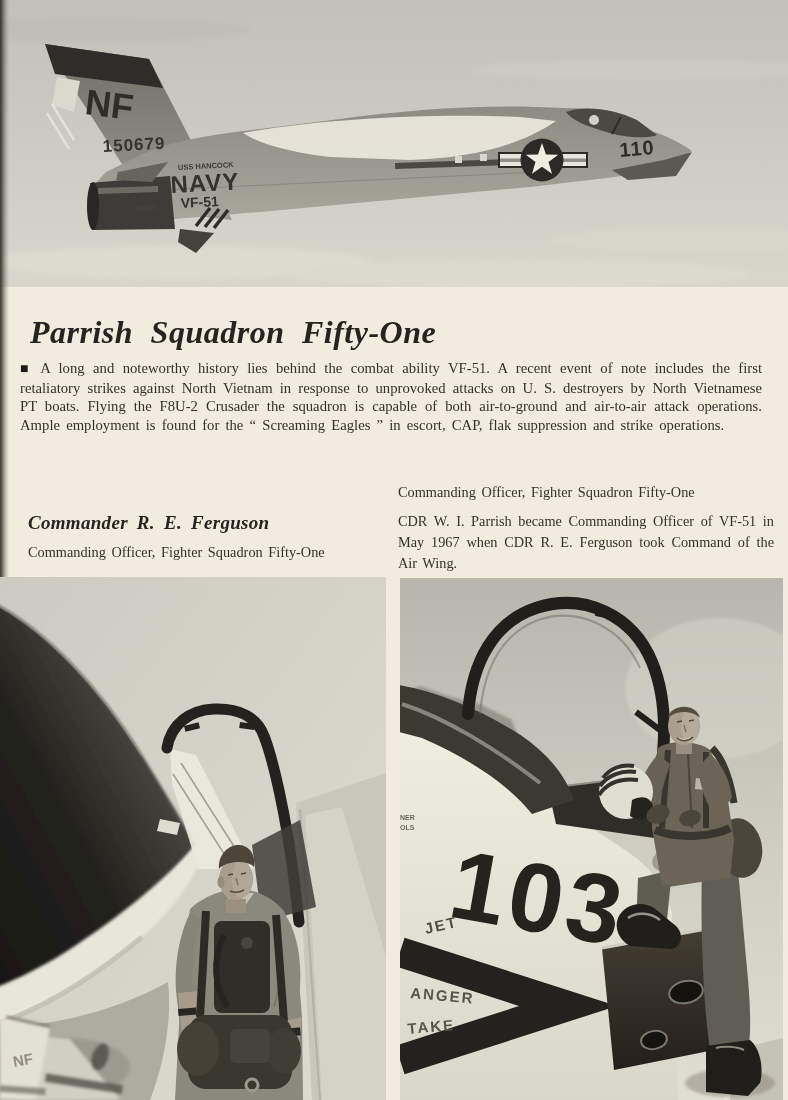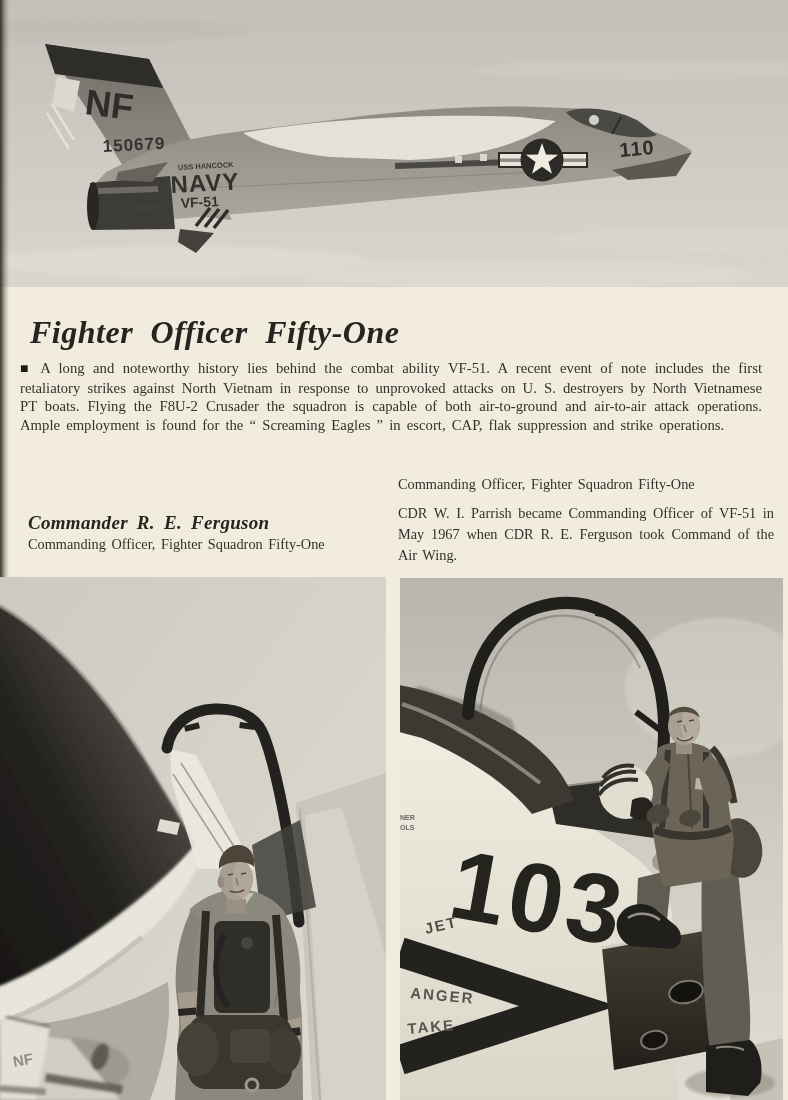--- a/index.html
+++ b/index.html
@@ -15,21 +15,21 @@
   .svg-mark{font-family:"Liberation Sans",sans-serif;font-weight:700;}
   .title{position:absolute;left:30px;top:314px;font-size:32px;font-weight:700;font-style:italic;
     color:#262420;letter-spacing:.5px;word-spacing:9px;}
   .intro{position:absolute;left:20px;top:359px;width:742px;font-size:14.7px;line-height:18.6px;
     color:#33312c;text-align:justify;word-spacing:2.5px;}
   .lead-sq{font-size:14px;color:#1c1b18;letter-spacing:2px;}
   .col{position:absolute;color:#33312c;}
   #col-left{left:28px;top:512px;width:364px;}
   #col-right{left:398px;top:474px;width:376px;}
   .off-name{font-size:19px;font-weight:700;font-style:italic;color:#262420;letter-spacing:.3px;word-spacing:4px;}
-  .off-role{font-size:14.3px;margin-top:2px;word-spacing:2px;}
+  .off-role{font-size:14.3px;margin-top:10px;word-spacing:2px;}
   .off-bio{font-size:14.3px;margin-top:10px;line-height:21px;text-align:justify;word-spacing:2px;}
 </style>
 </head>
 <body>
 
 <div class="page">
 
   <div class="photo" id="photo-top">
     <svg width="788" height="287" viewBox="0 0 788 287">
       <defs>
@@ -116,21 +116,21 @@
             <line x1="205" y1="227" x2="219" y2="209"></line>
           <line x1="214" y1="228" x2="228" y2="210"></line>
         </g>
         <text class="svg-mark" x="620" y="157" font-size="20" letter-spacing="1" fill="#2e2c29" transform="rotate(-5 620 157)">110</text>
       </g>
     </svg>
   </div>
 
   <div class="binding"></div>
 
-  <div class="title">Fighter Officer Fifty-One</div>
+  <div class="title">Parrish Squadron Fifty-One</div>
   <div class="intro"><span class="lead-sq">■</span>
       <span>A long and noteworthy history lies behind the combat ability VF-51.  A recent event of note includes the first retaliatory strikes against North Vietnam in response to unprovoked attacks on U. S. destroyers by North Vietnamese PT boats.  Flying the F8U-2 Crusader the squadron is capable of both air-to-ground and air-to-air attack operations.  Ample employment is found for the “ Screaming Eagles ” in escort, CAP, flak suppression and strike operations.</span></div>
 
   <div class="col" id="col-left">
     <div class="off-name">Commander R. E. Ferguson</div>
     <div class="off-role">Commanding Officer, Fighter Squadron Fifty-One</div>
   </div>
   <div class="col" id="col-right">
     <div class="off-role">Commanding Officer, Fighter Squadron Fifty-One</div>
     <div class="off-bio">CDR W. I. Parrish became Commanding Officer of VF-51 in May 1967 when CDR R. E. Ferguson took Command of the Air Wing.</div>

